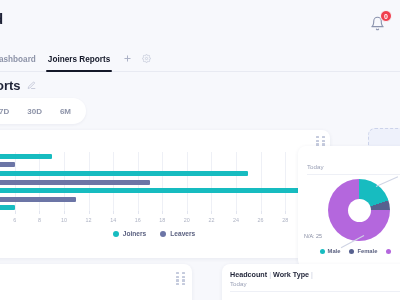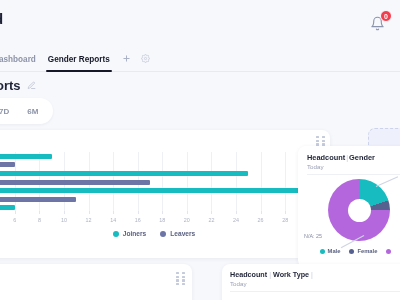--- a/index.html
+++ b/index.html
@@ -217,21 +217,21 @@
       </span>
       <span class="bell-badge">0</span>
     </div>
   </div>
 
   <div class="tabbar">
     <div class="tab clipped">
       <span>ashboard</span>
     </div>
     <div class="tab active">
-      <span>Gender Reports</span>
+      <span>Joiners Reports</span>
     </div>
     <div class="tab-add">
       <span>
         <svg width="9" height="9" viewBox="0 0 24 24" fill="none" stroke="#aab0c4" stroke-width="2.6" stroke-linecap="round">
           <path d="M12 5v14M5 12h14"></path>
         </svg>
       </span>
     </div>
     <div class="tab-gear">
       <span>
@@ -248,20 +248,21 @@
     <span class="edit-ico">
       <svg width="9" height="9" viewBox="0 0 24 24" fill="none" stroke="#b9bed0" stroke-width="2" stroke-linecap="round" stroke-linejoin="round">
         <path d="M12 20h9"></path>
         <path d="M16.5 3.5a2.1 2.1 0 0 1 3 3L7 19l-4 1 1-4z"></path>
       </svg>
     </span>
   </div>
 
   <div class="range-card">
     <div class="range-pill">7D</div>
+    <div class="range-pill">30D</div>
     <div class="range-pill">6M</div>
   </div>
 
   <div class="dropzone"></div>
 
   <div class="bar-card">
     <div class="drag-handle" style="left:338px; top:6px;">
       <i></i>
         <i></i>
         <i></i>
@@ -327,23 +328,20 @@
         <span class="lg-text">Joiners</span>
       </div>
       <div class="lg-item">
         <span class="lg-dot" style="background:#6c75a6"></span>
         <span class="lg-text">Leavers</span>
       </div>
     </div>
   </div>
 
   <div class="gender-card">
-    <div class="card-title">
-      <span>Headcount</span><span class="sep">|</span><span>Gender</span>
-    </div>
     <div class="card-sub">Today</div>
     <div class="card-rule"></div>
 
     <div class="donut-wrap">
       <div class="donut" id="donut" style="background: conic-gradient(rgb(23, 188, 192) 0deg, rgb(23, 188, 192) 72deg, rgb(87, 97, 143) 72deg, rgb(87, 97, 143) 90deg, rgb(180, 103, 221) 90deg, rgb(180, 103, 221) 360deg);"></div>
       <div class="donut-hole"></div>
     </div>
 
     <div class="lead-line" style="left:40px; top:89px; width:26px; transform:rotate(-28deg); transform-origin:right center;"></div>
     <div class="callout-na">N/A: 25</div>

